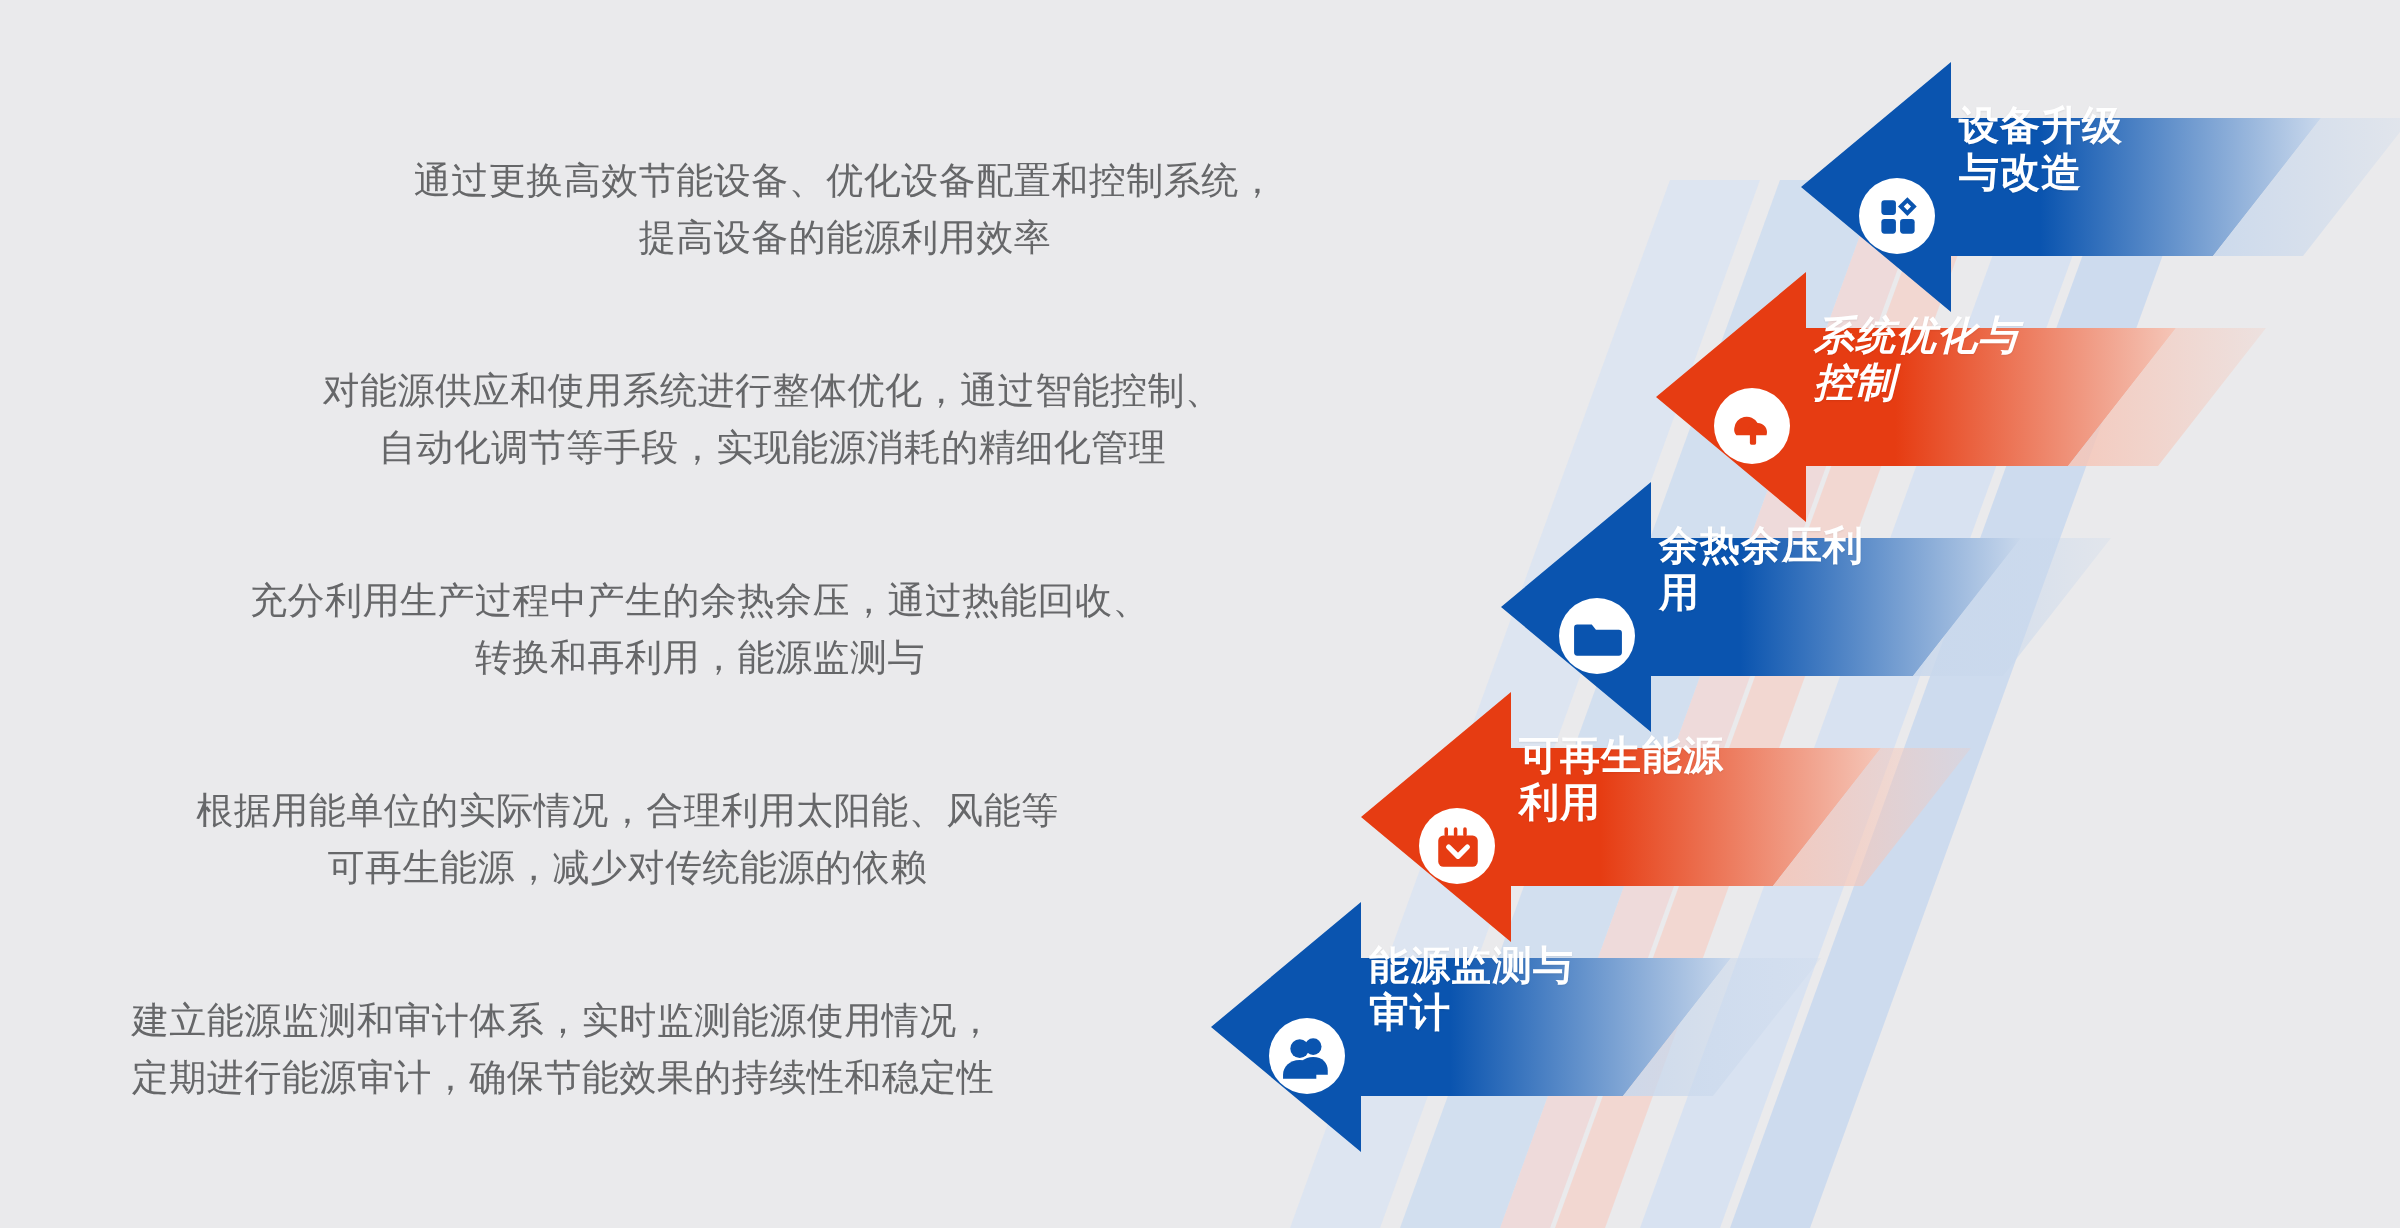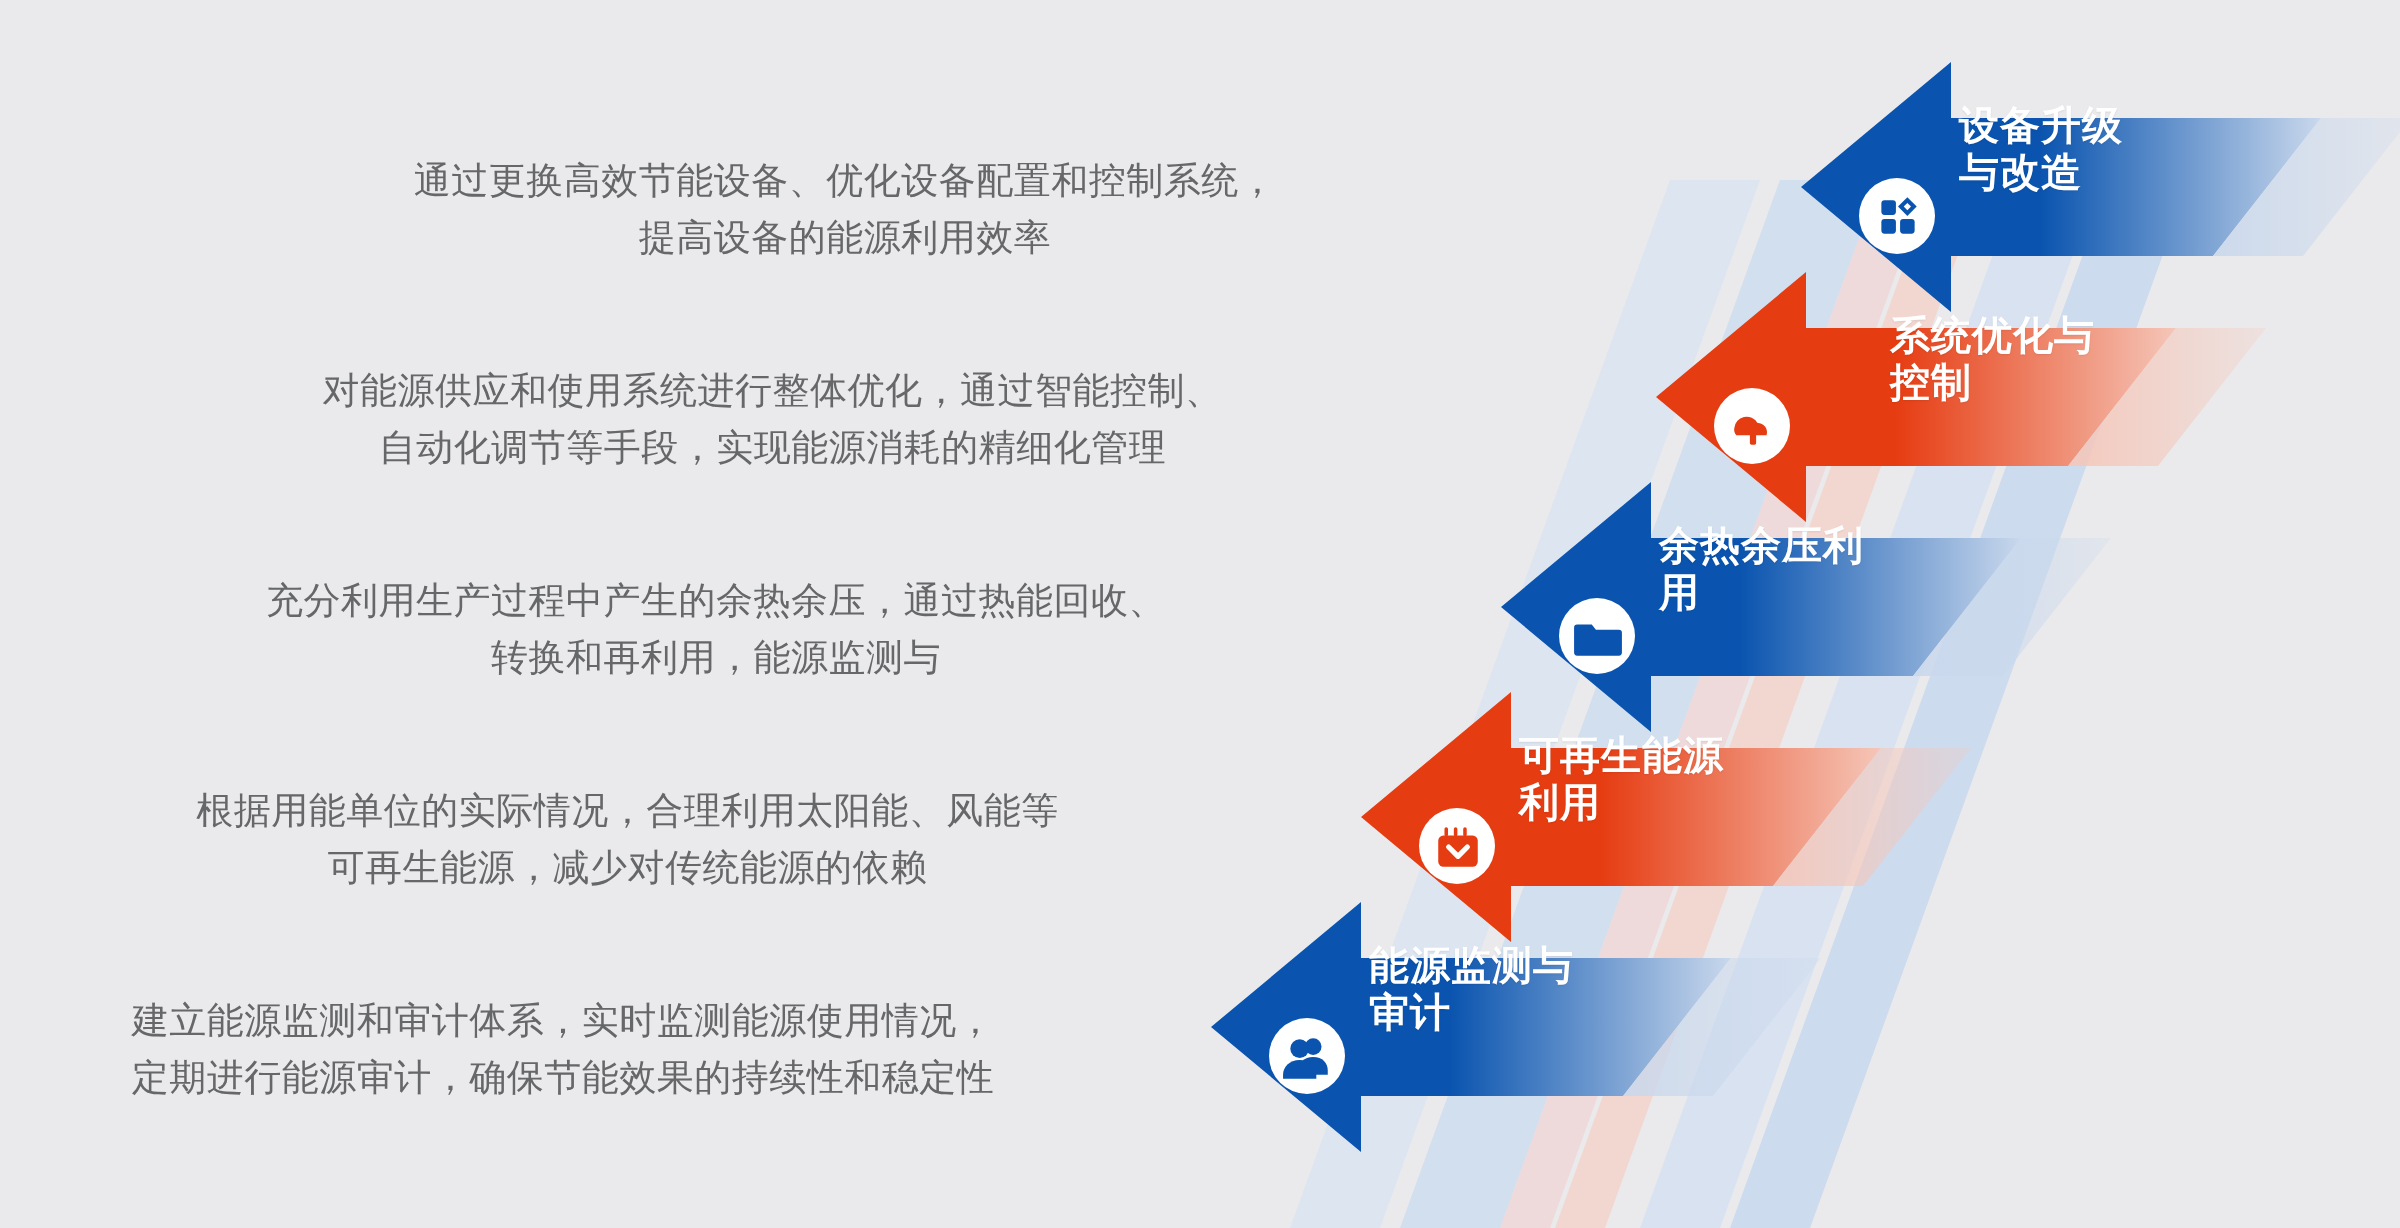--- a/index.html
+++ b/index.html
@@ -109,21 +109,21 @@
           <g transform="translate(1693,388)">
             <circle cx="38" cy="38" r="38" fill="#ffffff"></circle>
             <g transform="translate(13,13) scale(1.04)" fill="#e63c12">
               <path d="M38 33 a9 9 0 0 0 -8.6 -11.9 a12 12 0 0 0 -22.4 5.2 A8 8 0 0 0 9 33 Z"></path>
               <rect x="22" y="26" width="6" height="16" rx="1.5"></rect>
               <path d="M25 21 L33 31 L17 31 Z"></path>
             </g>
           </g>
         </svg>
       </div>
-      <div class="arrow-label" style="left: 1869px; top: 312px;">
+      <div class="arrow-label" style="left: 1793px; top: 312px; font-style: italic;">
         <span class="l">系统优化与</span>
         <span class="l">控制</span>
       </div>
       <div class="arrow-wrap" style="left: 0px; top: 0px;">
         <svg viewBox="0 0 2400 1228" width="2400" height="1228">
           <defs>
             <linearGradient id="grad2" x1="0" y1="0" x2="1" y2="0">
               <stop offset="0%" stop-color="#0a54af"></stop>
               <stop offset="46%" stop-color="#0a54af"></stop>
               <stop offset="100%" stop-color="#c9d8ec"></stop>
@@ -213,21 +213,21 @@
 
   <div class="layer" id="texts">
       <div class="desc" style="left: 0px; top: 152px; width: 1690px;">
         <span class="l">通过更换高效节能设备、优化设备配置和控制系统，</span>
         <span class="l">提高设备的能源利用效率</span>
       </div>
       <div class="desc" style="left: 0px; top: 362px; width: 1545px;">
         <span class="l">对能源供应和使用系统进行整体优化，通过智能控制、</span>
         <span class="l">自动化调节等手段，实现能源消耗的精细化管理</span>
       </div>
-      <div class="desc" style="left: 0px; top: 572px; width: 1400px; margin-left: 16px;">
+      <div class="desc" style="left: 0px; top: 572px; width: 1400px;">
         <span class="l">充分利用生产过程中产生的余热余压，通过热能回收、</span>
         <span class="l">转换和再利用，能源监测与</span>
       </div>
       <div class="desc" style="left: 0px; top: 782px; width: 1255px;">
         <span class="l">根据用能单位的实际情况，合理利用太阳能、风能等</span>
         <span class="l">可再生能源，减少对传统能源的依赖</span>
       </div>
       <div class="desc" style="left: 8px; top: 992px; width: 1110px;">
         <span class="l">建立能源监测和审计体系，实时监测能源使用情况，</span>
         <span class="l">定期进行能源审计，确保节能效果的持续性和稳定性</span>

